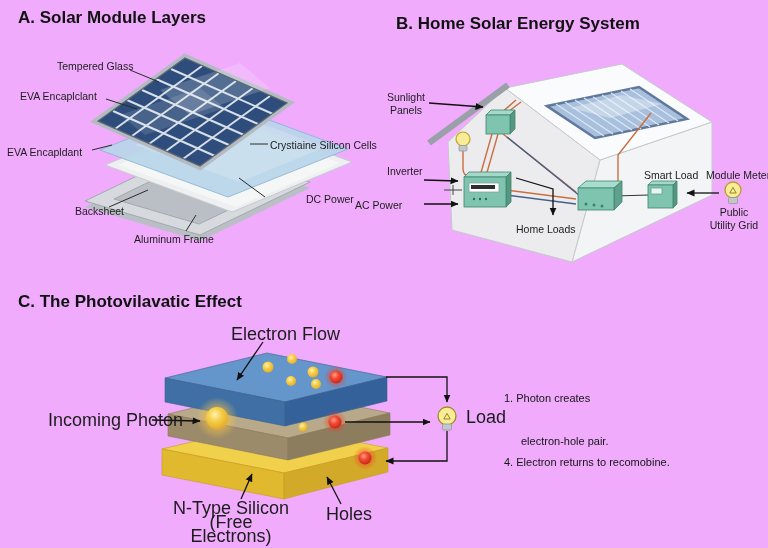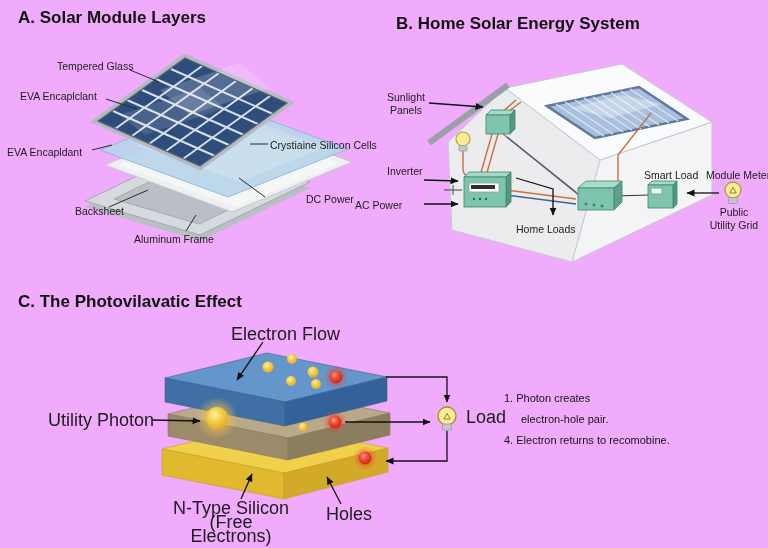--- a/index.html
+++ b/index.html
@@ -4,21 +4,21 @@
 <style>
   html,body{margin:0;padding:0;background:#fff;}
   .canvas{position:relative;width:768px;height:548px;background:#f0abfc;overflow:hidden;
           font-family:"Liberation Sans",sans-serif;color:#1b1b1b;}
   .canvas svg{position:absolute;left:0;top:0;}
   .ttl{position:absolute;font-weight:700;font-size:17px;white-space:nowrap;color:#111;}
   .lbl{position:absolute;font-size:10.5px;line-height:12.5px;white-space:nowrap;color:#1c1c1c;}
   .lblc{font-size:18px;line-height:14px;}
   .ctr{text-align:center;white-space:normal;}
   .steps{position:absolute;left:504px;top:388px;font-size:11px;line-height:21px;white-space:nowrap;color:#151515;}
-  .steps .ind{padding-left:17px;}
+  .steps .ind{padding-left:17px;margin-top:22px;}
   .ldr{stroke:#2a2a2a;stroke-width:1;fill:none;}
   .arr{stroke:#111;stroke-width:1.3;fill:none;marker-end:url(#arw);}
   .edge{stroke:#c5c9cd;stroke-width:1;}
 </style>
 </head>
 <body>
 
 <div class="canvas">
 
 <svg width="768" height="548" viewBox="0 0 768 548">
@@ -272,21 +272,21 @@
 <div class="lbl" style="left:355px;top:199px;">AC Power</div>
 <div class="lbl" style="left:644px;top:169px;">Smart Load</div>
 <div class="lbl" style="left:706px;top:169px;">Module Meter</div>
 <div class="lbl ctr" style="left:698px;top:206px;width:72px;">
   <div>Public</div>
   <div>Utility Grid</div>
 </div>
 <div class="lbl" style="left:516px;top:223px;">Home Loads</div>
 
 <div class="lbl lblc" style="left:231px;top:327px;">Electron Flow</div>
-<div class="lbl lblc" style="left:48px;top:413px;">Utility Photon</div>
+<div class="lbl lblc" style="left:48px;top:413px;">Incoming Photon</div>
 <div class="lbl lblc ctr" style="left:172px;top:501px;width:118px;">
   <div>N-Type Silicon</div>
   <div>(Free Electrons)</div>
 </div>
 <div class="lbl lblc" style="left:326px;top:507px;text-align:center;">Holes</div>
 <div class="lbl lblc" style="left:466px;top:410px;">Load</div>
 
 <div class="steps">
   <div>1. Photon creates</div>
   <div class="ind">electron-hole pair.</div>

